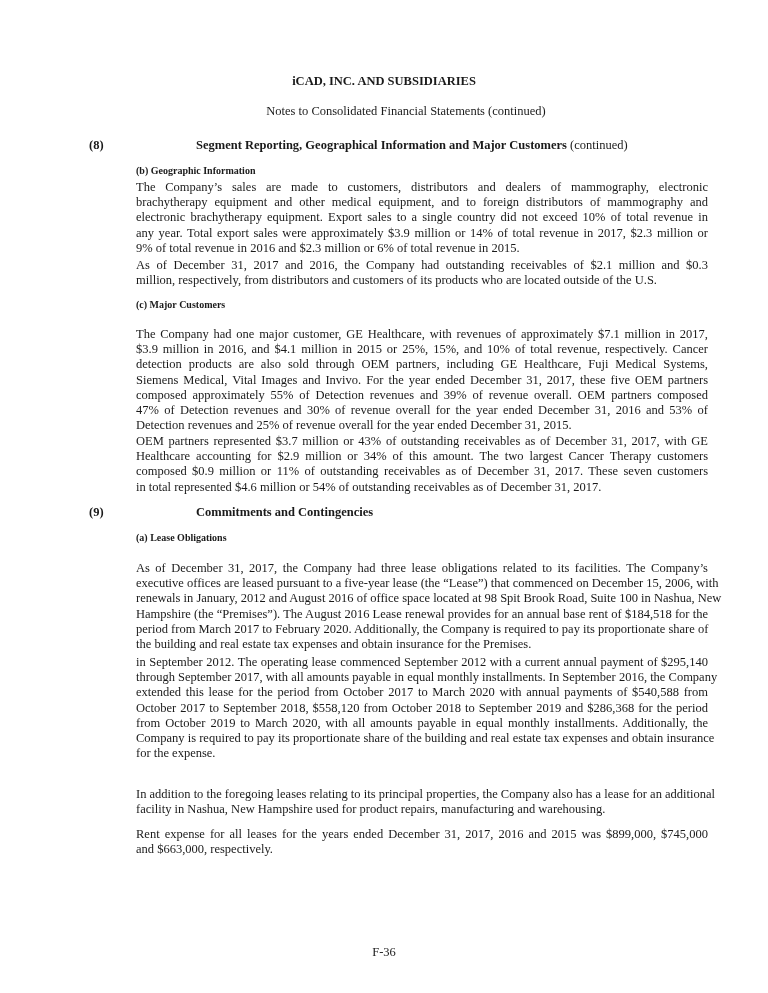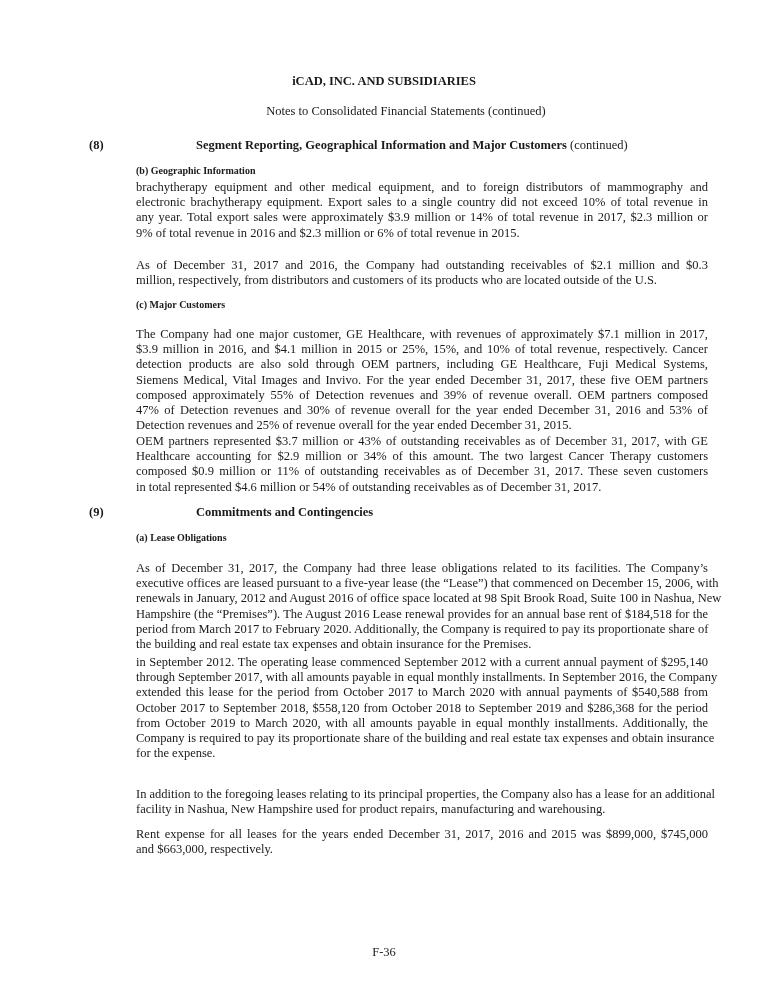--- a/index.html
+++ b/index.html
@@ -23,20 +23,21 @@
 
 <div class="page">
   <div class="center title">iCAD, INC. AND SUBSIDIARIES</div>
   <div class="center subtitle">Notes to Consolidated Financial Statements (continued)</div>
 
   <div class="sec-num" style="top:138px">(8)</div>
   <div class="sec-title" style="top:138px"><span>Segment Reporting, Geographical Information and Major Customers</span><span class="normal"> (continued)</span></div>
 
   <div class="sub" style="top:165px">(b) Geographic Information</div>
   <div class="para" style="top:180px">
+    <span class="ln">The Company’s sales are made to customers, distributors and dealers of mammography, electronic</span>
     <span class="ln">brachytherapy equipment and other medical equipment, and to foreign distributors of mammography and</span>
     <span class="ln">electronic brachytherapy equipment. Export sales to a single country did not exceed 10% of total revenue in</span>
     <span class="ln">any year. Total export sales were approximately $3.9 million or 14% of total revenue in 2017, $2.3 million or</span>
     <span class="ln last">9% of total revenue in 2016 and $2.3 million or 6% of total revenue in 2015.</span>
   </div>
   <div class="para" style="top:258px">
     <span class="ln">As of December 31, 2017 and 2016, the Company had outstanding receivables of $2.1 million and $0.3</span>
     <span class="ln last">million, respectively, from distributors and customers of its products who are located outside of the U.S.</span>
   </div>
 

